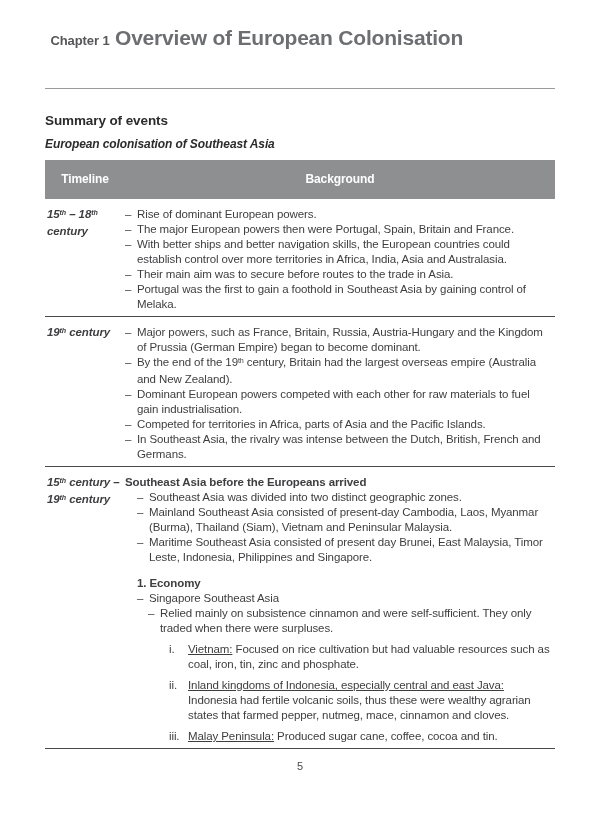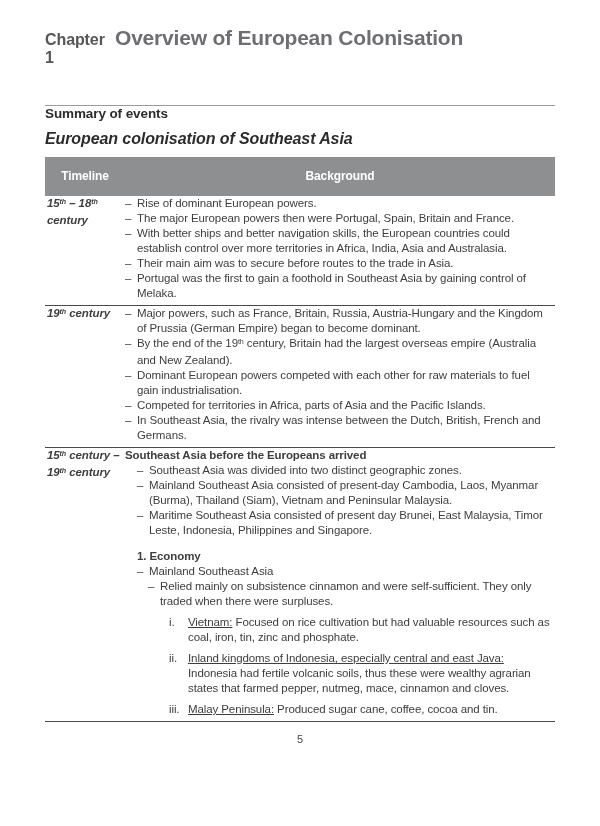--- a/index.html
+++ b/index.html
@@ -12,39 +12,39 @@
   }
   *{box-sizing:border-box;margin:0;padding:0;}
   html,body{background:#fff;}
   .page{
     width:600px;height:826px;background:#ffffff;overflow:hidden;
     font-family:"Liberation Sans",sans-serif;color:var(--body-text);
     padding:22px 45px 0 45px;letter-spacing:-0.1px;
   }
   
   .chapter-header{display:flex;align-items:baseline;margin-top:4px;}
-  .chapter-label{font-size:16px;font-weight:bold;color:var(--chapter-gray);flex:0 0 70px;}
+  .chapter-label{font-size:13px;font-weight:bold;color:var(--chapter-gray);flex:0 0 70px;text-align:center;}
   .chapter-title{font-size:21px;font-weight:bold;color:var(--title-gray);letter-spacing:-0.2px;}
   .title-rule{border:none;border-top:1.2px solid var(--rule);margin-top:38px;}
   
-  .section-heading{font-size:13.5px;font-weight:bold;color:#2c2c2e;}
-  .section-subheading{font-size:16px;font-weight:bold;font-style:italic;color:#2c2c2e;margin-top:9px;}
+  .section-heading{font-size:13.5px;font-weight:bold;color:#2c2c2e;margin-top:24px;}
+  .section-subheading{font-size:12px;font-weight:bold;font-style:italic;color:#2c2c2e;margin-top:9px;}
   
   table.summary-table{
     width:100%;border-collapse:collapse;margin-top:9px;
     font-size:11.5px;line-height:15px;
   }
   table.summary-table{border-bottom:1.5px solid var(--line);}
   thead th{
     background:var(--header-bar);color:#ffffff;font-size:12px;font-weight:bold;
     height:39px;text-align:center;vertical-align:middle;padding:0;
   }
   th.col-timeline{width:80px;}
   tbody tr + tr{border-top:1.5px solid var(--line);}
-  td{vertical-align:top;padding:0 0 4px 0;}
+  td{vertical-align:top;padding:8px 0 4px 0;}
   .cell-timeline{
     font-style:italic;font-weight:bold;white-space:pre-line;
     padding-left:2px;padding-right:4px;
   }
   .cell-background{padding-right:2px;}
   sup{font-size:0.62em;vertical-align:baseline;position:relative;top:-0.45em;}
   
   .item{display:flex;}
   .item .marker{flex:0 0 12px;}
   .item .txt{flex:1;}
@@ -145,21 +145,21 @@
               <span class="marker">–</span>
               <span class="txt">Mainland Southeast Asia consisted of present-day Cambodia, Laos, Myanmar (Burma), Thailand (Siam), Vietnam and Peninsular Malaysia.</span>
             </div>
             <div class="item dash1">
               <span class="marker">–</span>
               <span class="txt">Maritime Southeast Asia consisted of present day Brunei, East Malaysia, Timor Leste, Indonesia, Philippines and Singapore.</span>
             </div>
             <div class="item heading1">1. Economy</div>
             <div class="item dash1">
               <span class="marker">–</span>
-              <span class="txt">Mainland Southeast Asia</span>
+              <span class="txt">Singapore Southeast Asia</span>
             </div>
             <div class="item dash2">
               <span class="marker">–</span>
               <span class="txt">Relied mainly on subsistence cinnamon and were self-sufficient. They only traded when there were surpluses.</span>
             </div>
             <div class="item roman">
               <span class="marker">i.</span>
               <span class="txt"><u>Vietnam:</u> Focused on rice cultivation but had valuable resources such as coal, iron, tin, zinc and phosphate.</span>
             </div>
             <div class="item roman">

